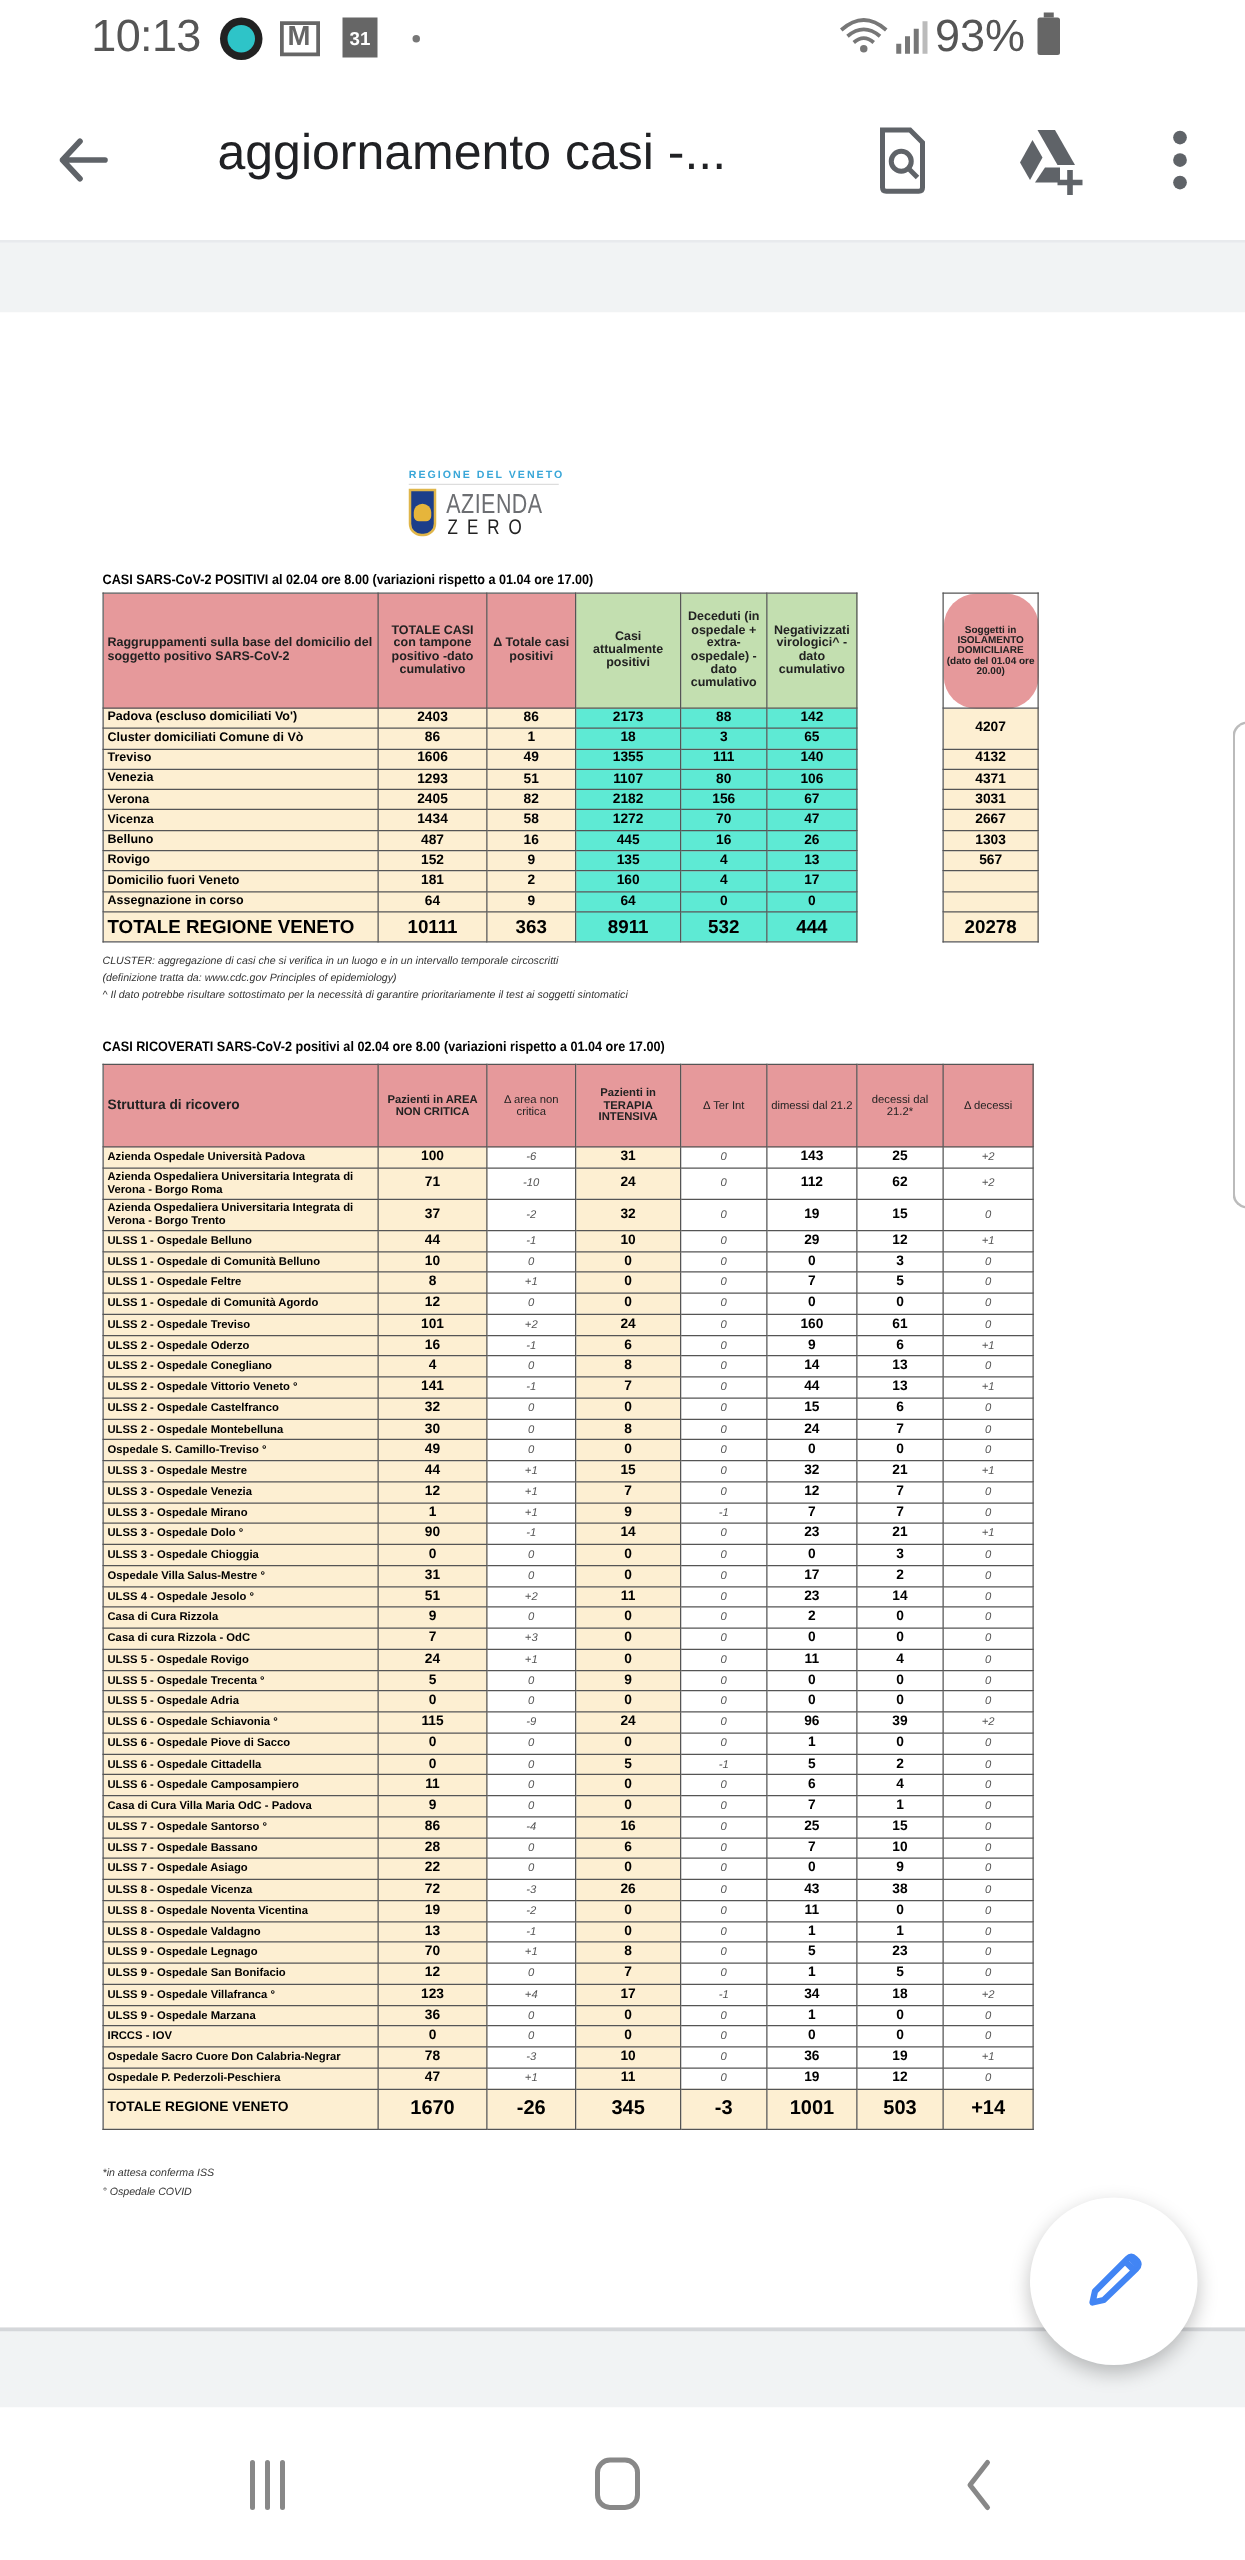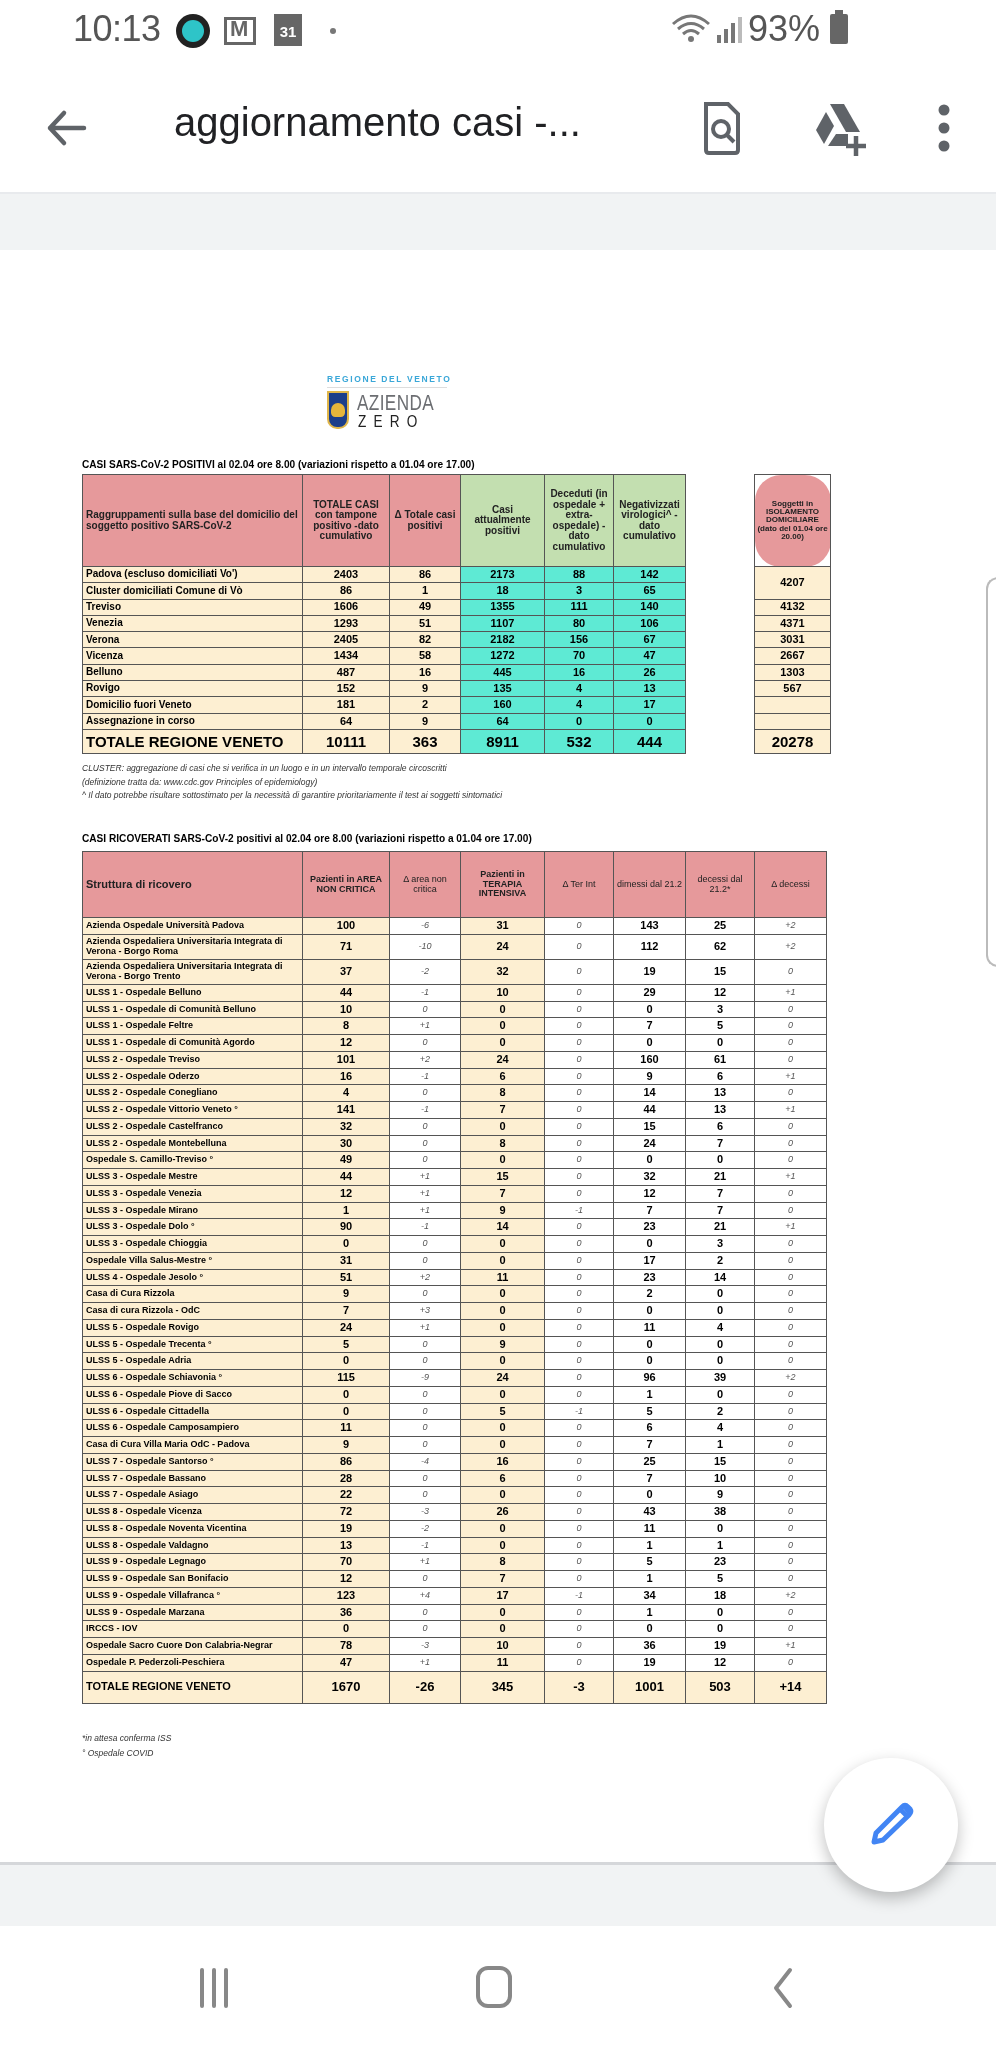--- a/index.html
+++ b/index.html
@@ -77,21 +77,21 @@
   .notes1 { position: absolute; left: 82px; top: 762px; font-size: 8.5px; font-style: italic; color: #333; line-height: 13.5px; }
 
   #t2 { left: 82px; top: 851px; }
   #t2 th { height: 66px; font-size: 9px; }
   #t2 th.first { font-size: 11px; text-align: left; padding-left: 3px; }
   #t2 td { height: 16.75px; font-size: 9px; }
   #t2 td.num { font-size: 11px; }
   #t2 td.two { height: 25px; }
   #t2 tr.total td { height: 32px; }
   #t2 tr.total td.totname { font-size: 11px; }
-  #t2 tr.total td.totnum { font-size: 13px; }
+  #t2 tr.total td.totnum { font-size: 16px; }
 
   .notes2 { position: absolute; left: 82px; top: 1731px; font-size: 8.5px; font-style: italic; color: #333; line-height: 15px; }
 
   
   .fab { position: absolute; left: 824px; top: 1758px; width: 134px; height: 134px; border-radius: 50%; background: #fff; box-shadow: 0 6px 16px rgba(0,0,0,0.25); }
   .fab svg { position: absolute; left: 42px; top: 42px; }
 
   
   .nav-bar { position: absolute; top: 1926px; left: 0; width: 996px; height: 122px; background: #fff; }
   .nav-btn { position: absolute; top: 36px; width: 60px; height: 50px; }

